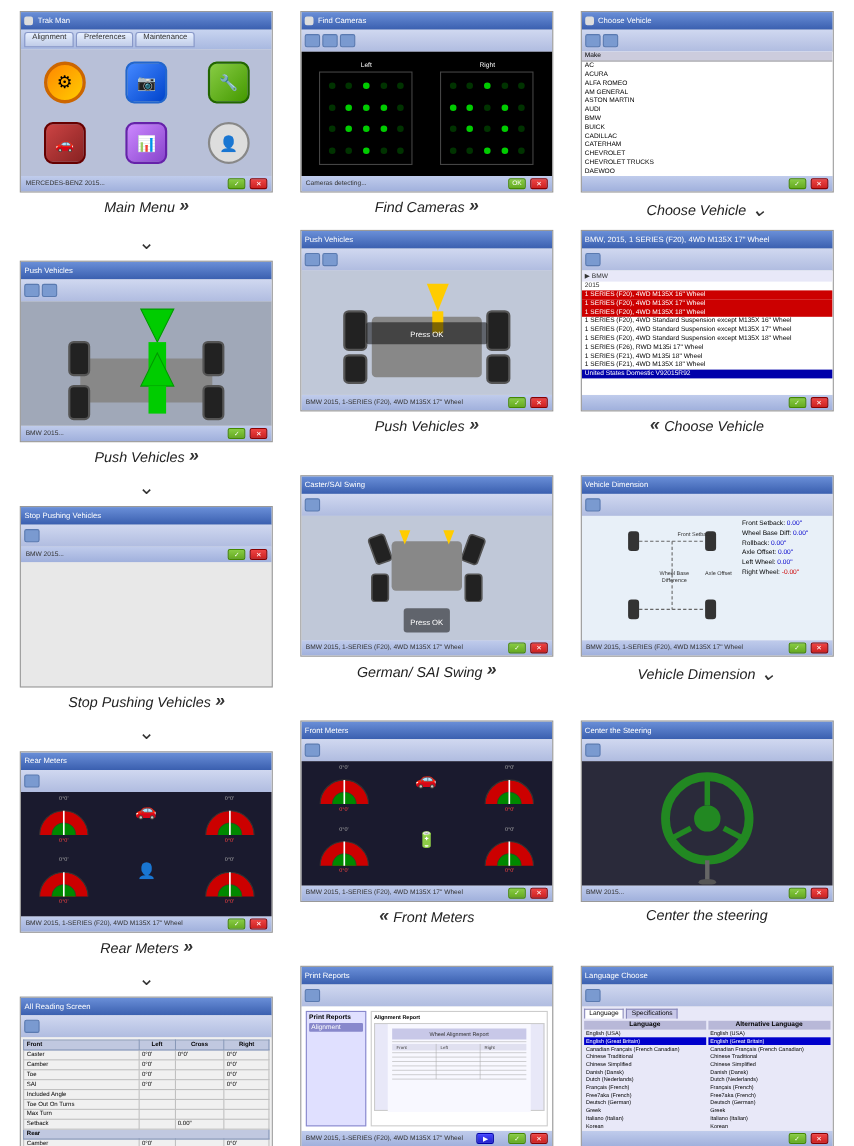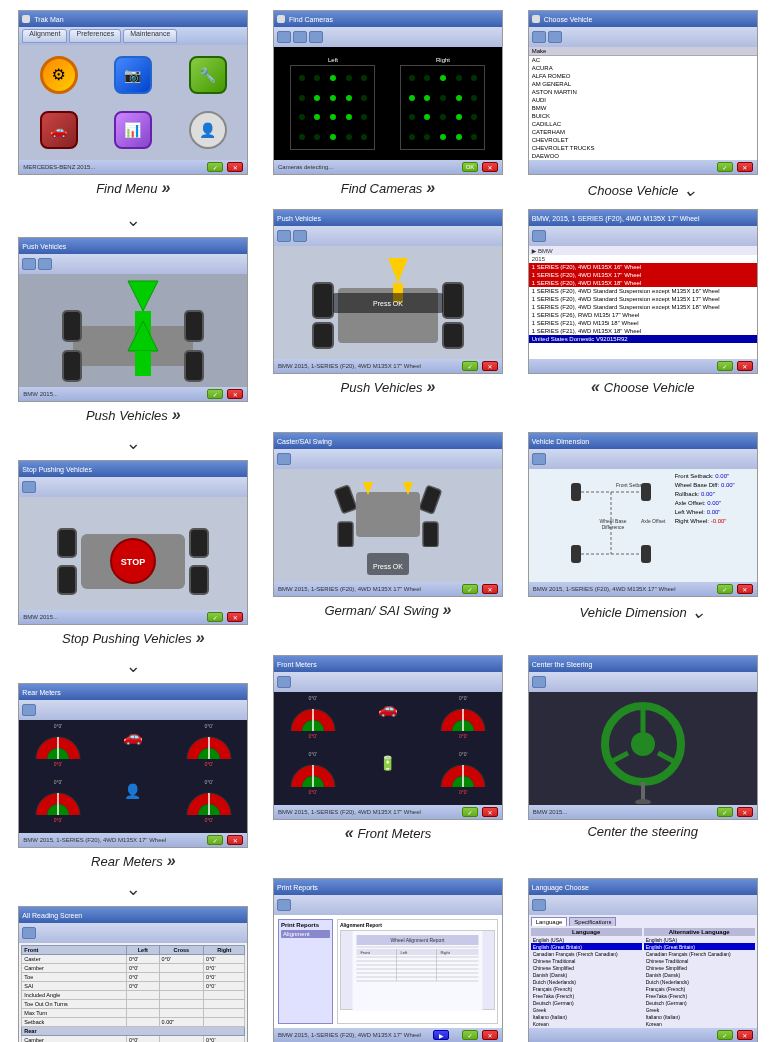--- a/index.html
+++ b/index.html
@@ -194,21 +194,21 @@
           <span style="font-size:14px;">👤</span>
         </div>
       </div>
       <div class="screen-statusbar">
         <span class="statusbar-text">MERCEDES-BENZ 2015...</span>
         <div class="statusbar-ok">✓</div>
         <div class="statusbar-x">✕</div>
       </div>
     </div>
     <div class="label-row">
-      <span>Find Menu</span>
+      <span>Main Menu</span>
       <span class="arrow-right">»</span>
     </div>
   </div>
 
   <div class="cell">
     <div class="screen">
       <div class="screen-titlebar">
         <div style="width:8px;height:8px;background:#ddd;border-radius:2px;"></div>
         <span style="color:white;font-size:7px;margin-left:2px;">Find Cameras</span>
       </div>
@@ -436,34 +436,20 @@
   <div class="cell">
     <div style="display:flex;align-items:center;gap:4px;margin-bottom:2px;">
       <span style="font-size:18px;color:#333;">⌄</span>
     </div>
     <div class="screen">
       <div class="screen-titlebar">
         <span style="color:white;font-size:7px;">Stop Pushing Vehicles</span>
       </div>
       <div class="screen-toolbar">
         <div class="toolbar-icon"></div>
-      </div>
-      <div class="screen-content" style="background:#c0c8d8;display:flex;align-items:center;justify-content:center;position:relative;">
-        <svg width="160" height="100" viewBox="0 0 160 100">
-
-          <rect x="5" y="25" width="18" height="28" rx="4" fill="#222" stroke="#555" stroke-width="2"></rect>
-          <rect x="137" y="25" width="18" height="28" rx="4" fill="#222" stroke="#555" stroke-width="2"></rect>
-          <rect x="5" y="62" width="18" height="28" rx="4" fill="#222" stroke="#555" stroke-width="2"></rect>
-          <rect x="137" y="62" width="18" height="28" rx="4" fill="#222" stroke="#555" stroke-width="2"></rect>
-
-          <rect x="28" y="30" width="104" height="55" rx="6" fill="#888"></rect>
-
-          <circle cx="80" cy="57" r="22" fill="#cc0000" stroke="#880000" stroke-width="2"></circle>
-          <text x="80" y="61" text-anchor="middle" fill="white" font-size="9" font-weight="bold">STOP</text>
-        </svg>
       </div>
       <div class="screen-statusbar">
         <span class="statusbar-text">BMW 2015...</span>
         <div class="statusbar-ok">✓</div>
         <div class="statusbar-x">✕</div>
       </div>
     </div>
     <div class="label-row">
       <span>Stop Pushing Vehicles</span>
       <span class="arrow-right">»</span>

